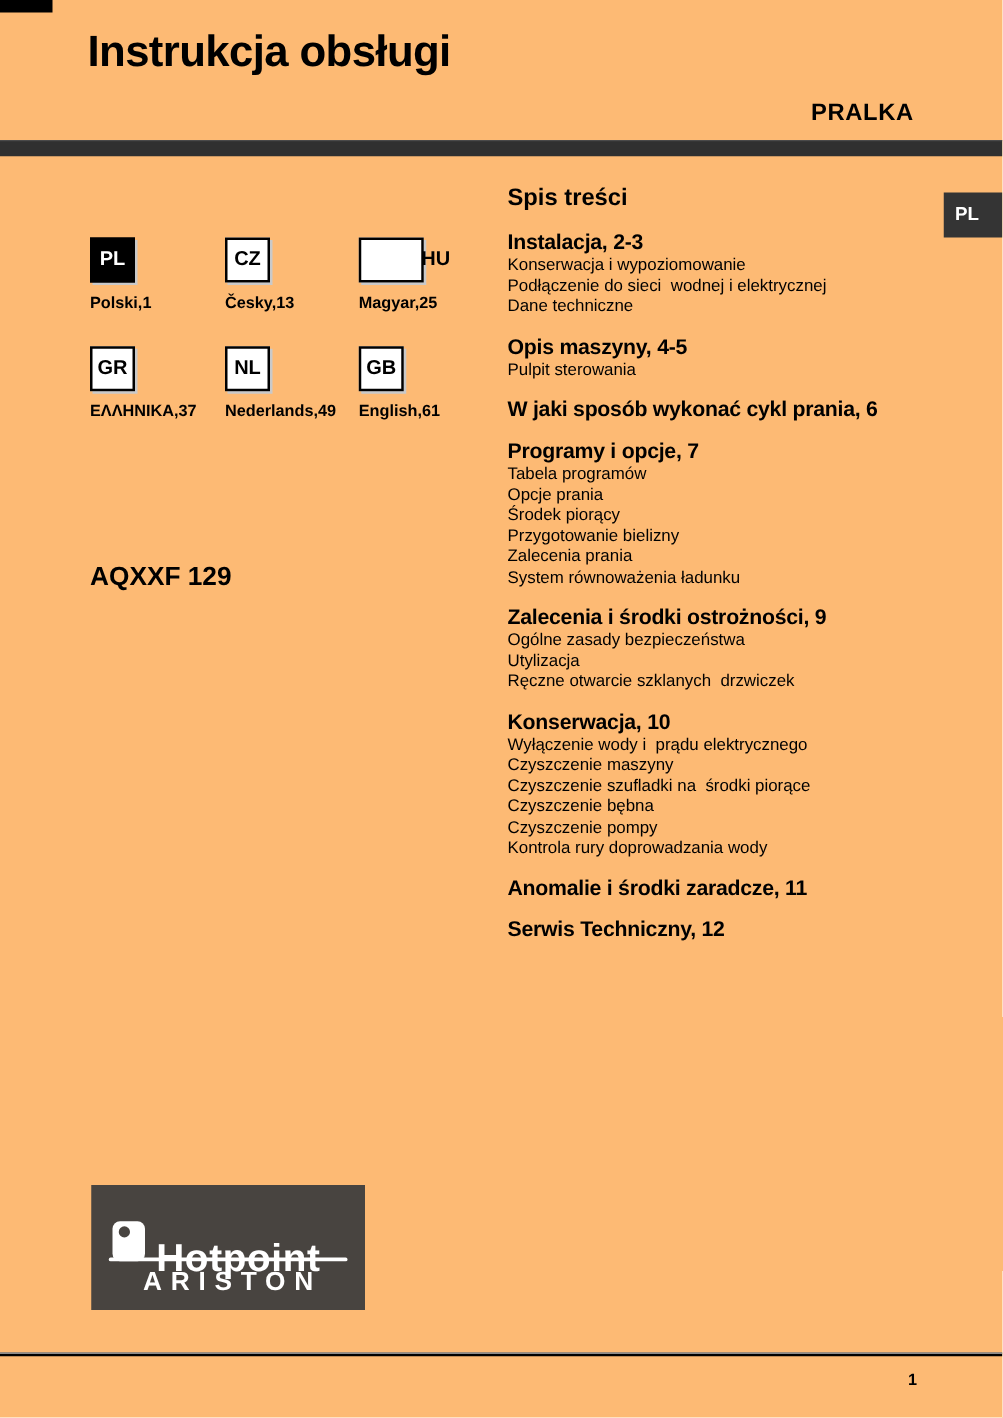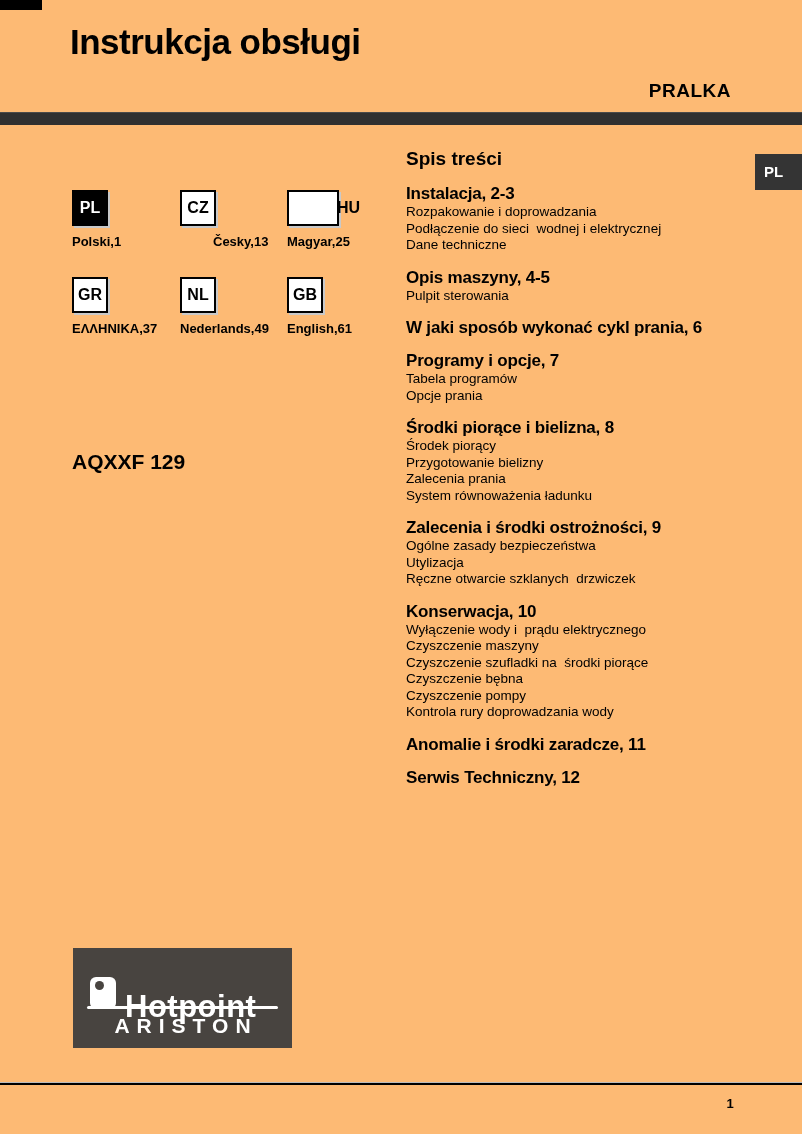--- a/index.html
+++ b/index.html
@@ -56,59 +56,58 @@
   <h1 class="doc-title">Instrukcja obsługi</h1>
   <div class="appliance">PRALKA</div>
   <div class="top-bar"></div>
 
   <div class="side-tab">PL</div>
 
   <div class="lang-box active" style="left:72px;top:190px;">PL</div>
   <div class="lang-box" style="left:180px;top:190px;">CZ</div>
   <div class="lang-box" style="left:287px;top:190px;padding-left:48px;">HU</div>
   <div class="lang-label" style="left:72px;top:234px;">Polski,1</div>
-  <div class="lang-label" style="left:180px;top:234px;margin-left:33px;">Česky,13</div>
+  <div class="lang-label" style="left:180px;top:234px;">Česky,13</div>
   <div class="lang-label" style="left:287px;top:234px;">Magyar,25</div>
 
   <div class="lang-box" style="left:72px;top:277px;">GR</div>
   <div class="lang-box" style="left:180px;top:277px;">NL</div>
   <div class="lang-box" style="left:287px;top:277px;">GB</div>
   <div class="lang-label" style="left:72px;top:321px;">ΕΛΛΗΝΙΚΑ,37</div>
   <div class="lang-label" style="left:180px;top:321px;">Nederlands,49</div>
   <div class="lang-label" style="left:287px;top:321px;">English,61</div>
 
   <div class="model">AQXXF 129</div>
 
   <div class="toc">
     <h2>Spis treści</h2>
 
     <section>
       <h3>Instalacja, 2-3</h3>
-      <div class="toc-item">Rozpakowanie i doprowadzania</div>
+      <div class="toc-item">Konserwacja i wypoziomowanie</div>
       <div class="toc-item">Podłączenie do sieci  wodnej i elektrycznej</div>
       <div class="toc-item">Dane techniczne</div>
     </section>
 
     <section>
       <h3>Opis maszyny, 4-5</h3>
       <div class="toc-item">Pulpit sterowania</div>
     </section>
 
     <section>
       <h3>W jaki sposób wykonać cykl prania, 6</h3>
     </section>
 
     <section>
       <h3>Programy i opcje, 7</h3>
       <div class="toc-item">Tabela programów</div>
       <div class="toc-item">Opcje prania</div>
     </section>
 
     <section>
-      <h3>Środki piorące i bielizna, 8</h3>
       <div class="toc-item">Środek piorący</div>
       <div class="toc-item">Przygotowanie bielizny</div>
       <div class="toc-item">Zalecenia prania</div>
       <div class="toc-item">System równoważenia ładunku</div>
     </section>
 
     <section>
       <h3>Zalecenia i środki ostrożności, 9</h3>
       <div class="toc-item">Ogólne zasady bezpieczeństwa</div>
       <div class="toc-item">Utylizacja</div>

